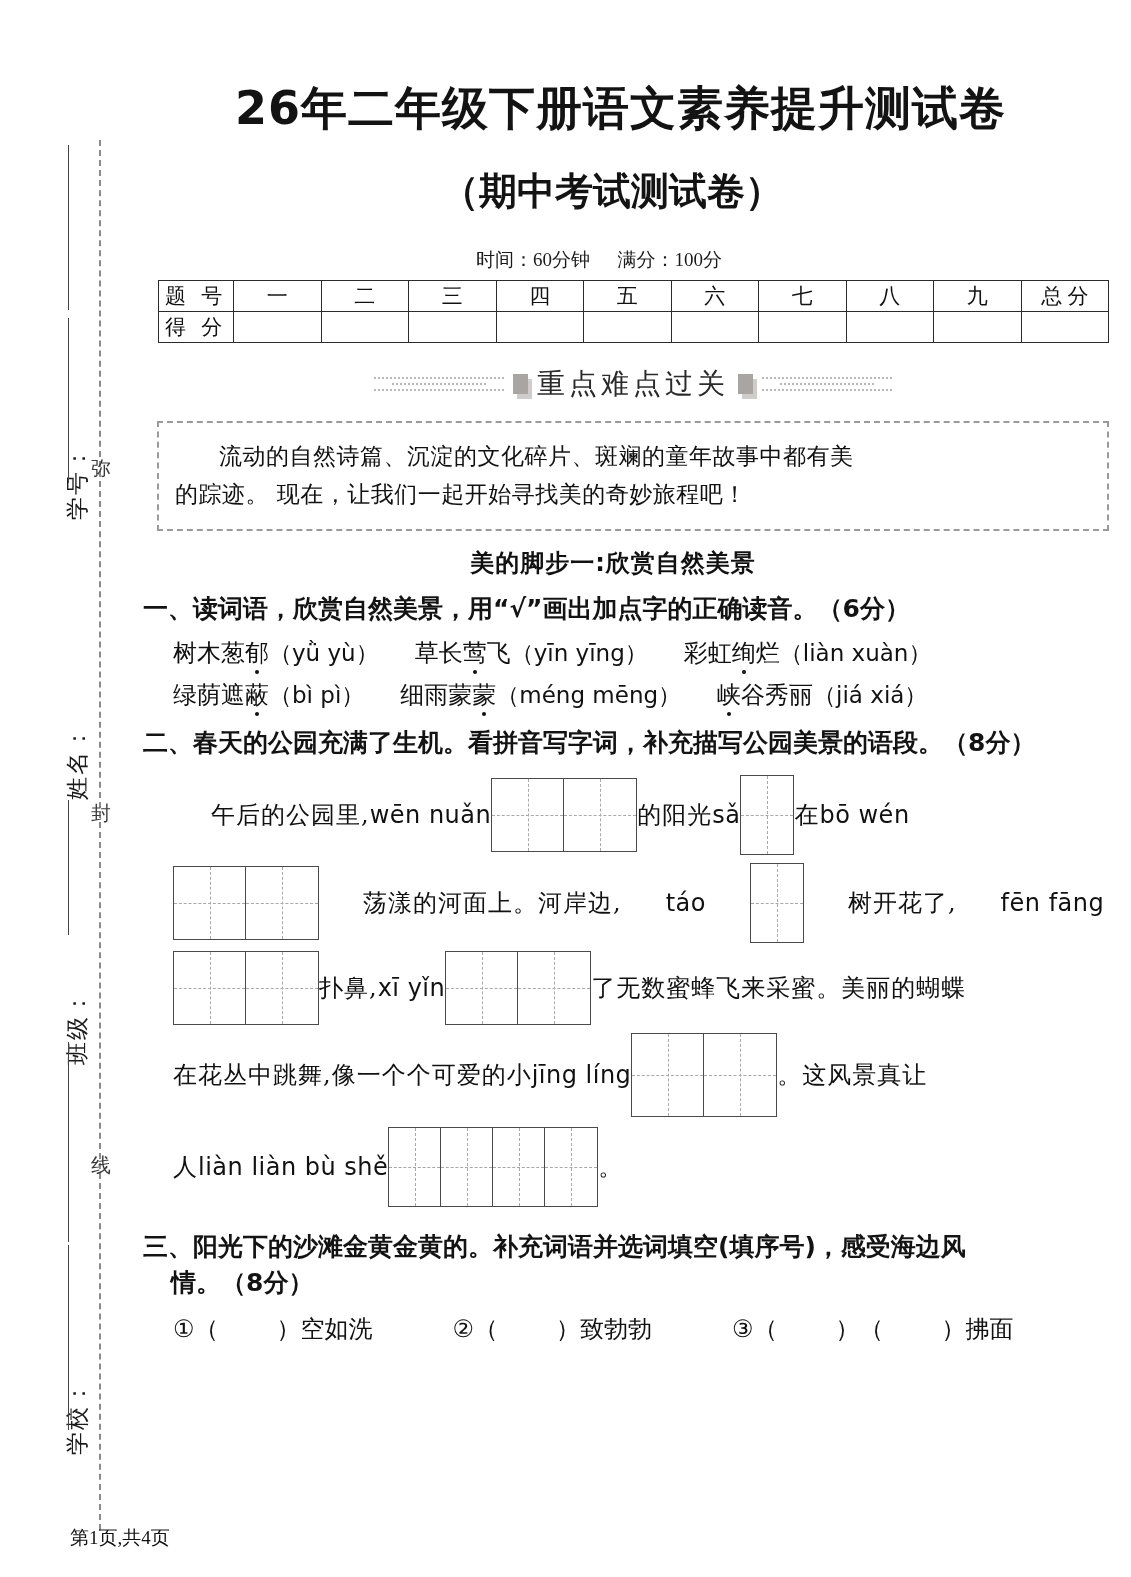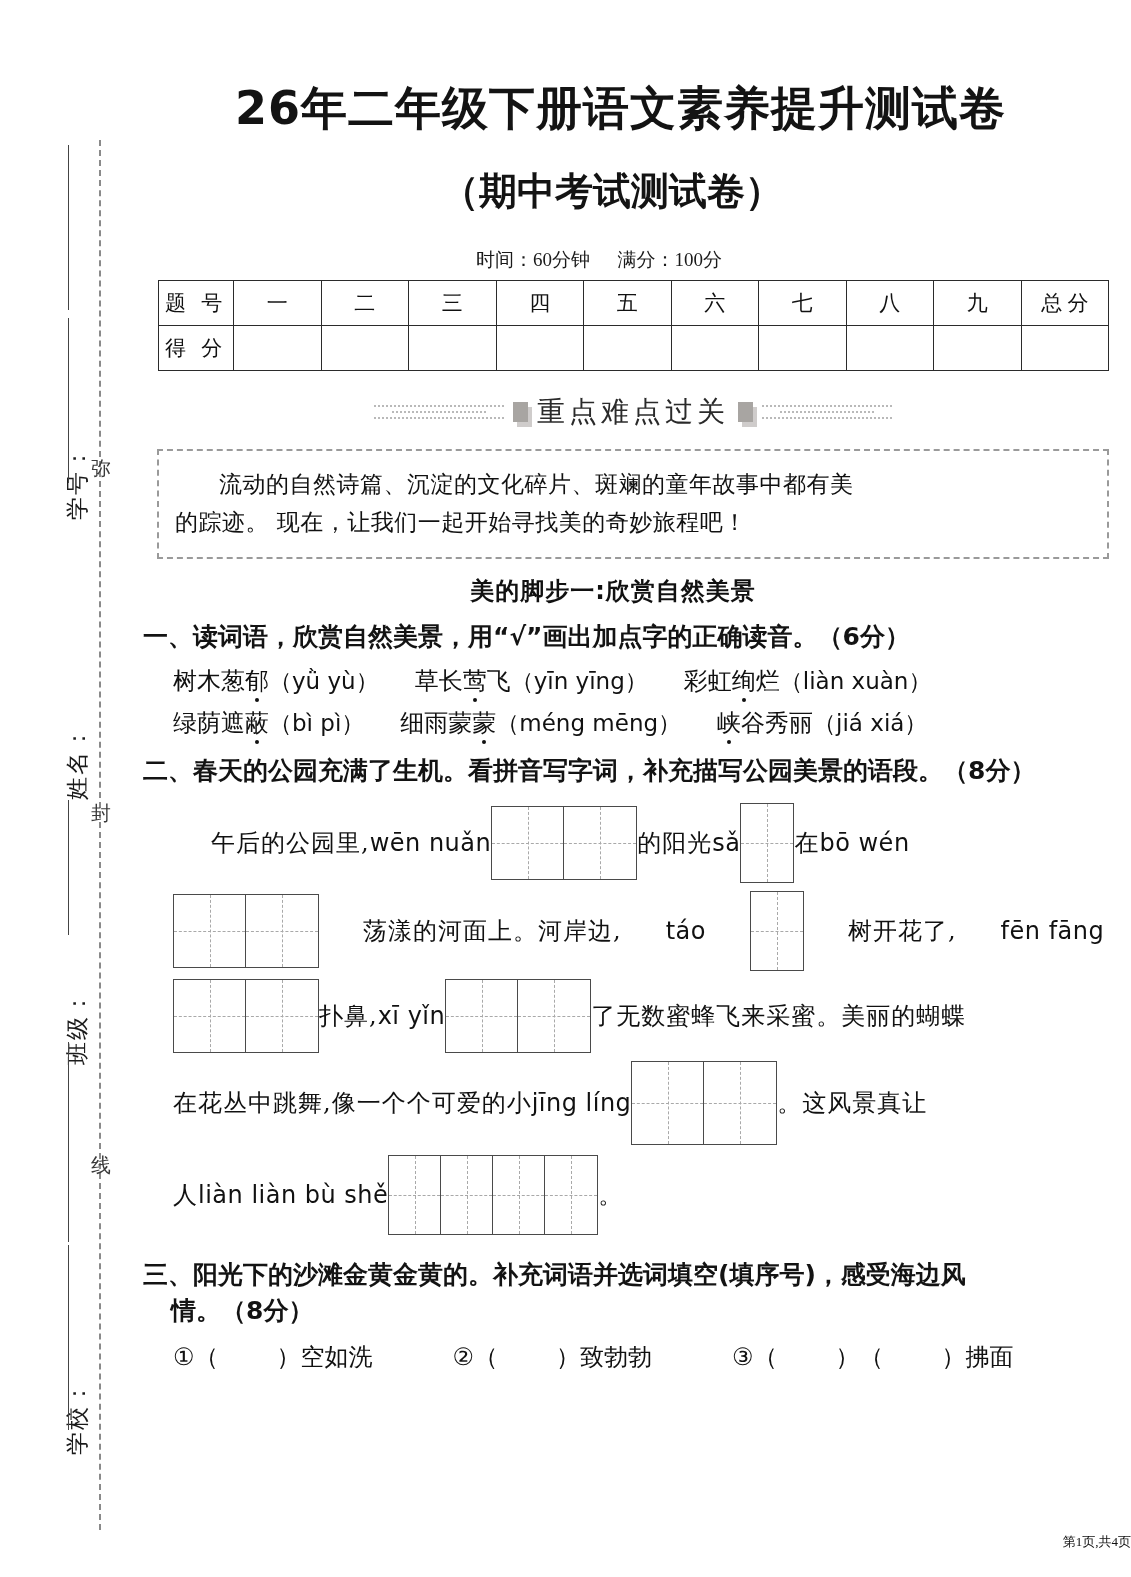--- a/index.html
+++ b/index.html
@@ -84,21 +84,21 @@
 
   
   #score-table-wrap { margin-top: 7px; padding: 0 22px 0 23px; }
   table.score {
     width: 100%;
     border-collapse: collapse;
     table-layout: fixed;
   }
   table.score td {
     border: 1px solid #2b2b2b;
-    height: 45px;
+    height: 31px;
     text-align: center;
     vertical-align: middle;
     font-size: 21px;
     font-family: "Liberation Serif", serif;
     color: #111;
   }
   table.score td.hdr { width: 75px; letter-spacing: 5px; }
 
   
   #banner {
@@ -236,22 +236,22 @@
     font-size: 24px;
     font-family: "DejaVu Serif", serif;
     color: #111;
   }
   .fill-items .fi + .fi { margin-left: 80px; }
   .fill-items .blank { display:inline-block; width: 58px; }
 
   #footer {
     position: absolute;
     left: 0; right: 0; bottom: 26px;
-    text-align: right;
-    font-size: 13px;
+    text-align: left;
+    font-size: 19px;
     color: #111;
     font-family: "Liberation Serif", serif;
     padding-left: 70px;
   }
 </style>
 </head>
 <body>
 
 <div id="page">
 

